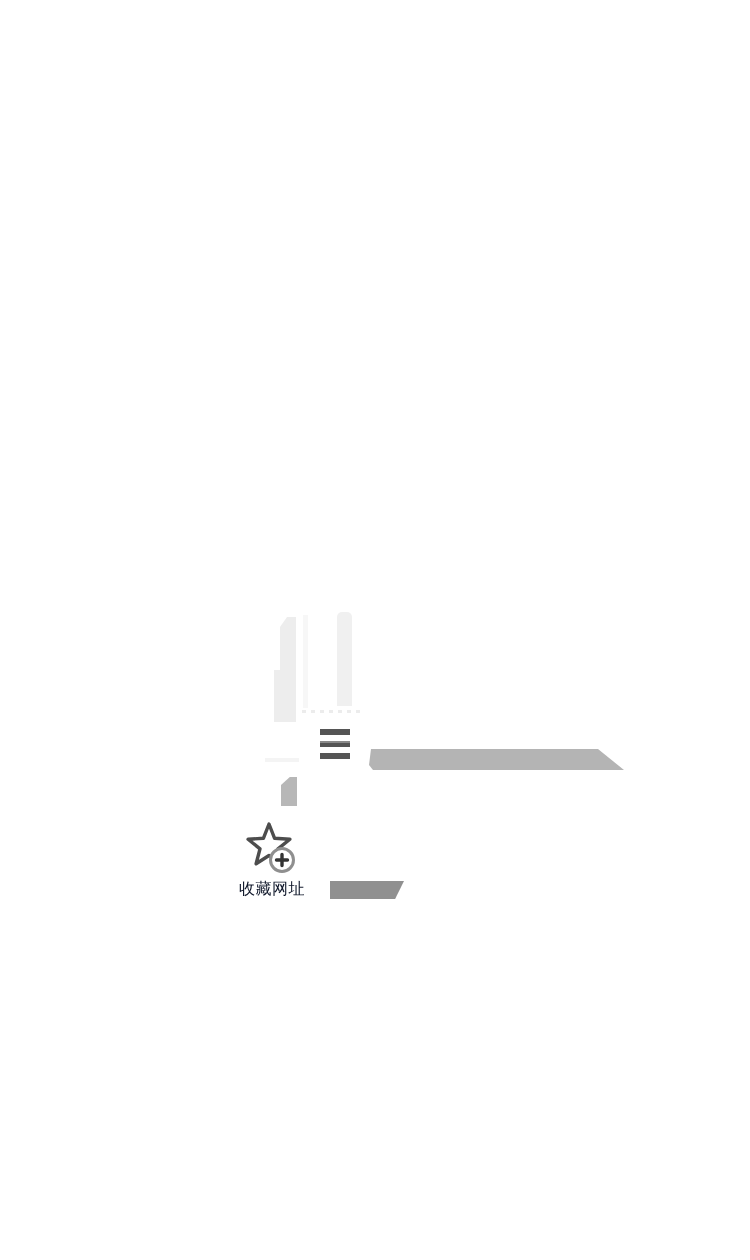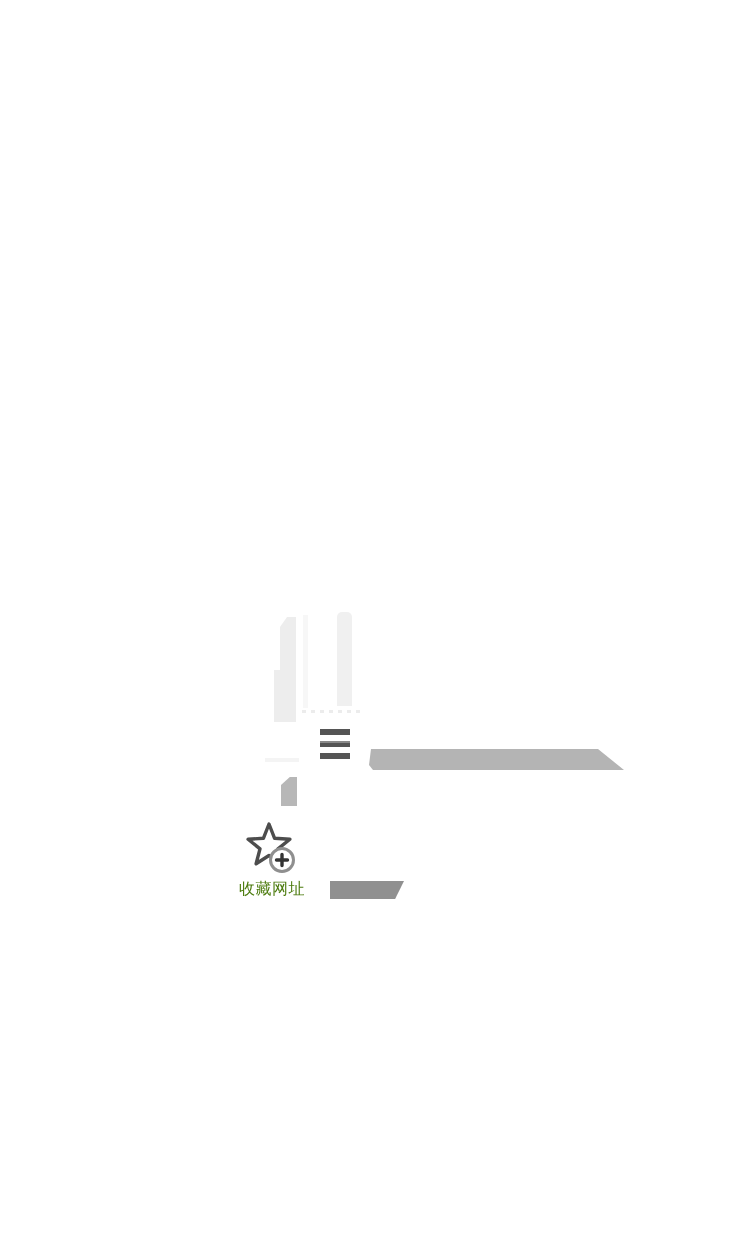--- a/index.html
+++ b/index.html
@@ -68,21 +68,21 @@
     clip-path: polygon(2px 0, 229px 0, 100% 100%, 4px 100%, 0 16px);
   }
 
   
   .bookmark-icon {
     left: 244px; top: 822px; width: 52px; height: 52px;
     cursor: pointer;
   }
   .bookmark-label {
     left: 239px; top: 879px; width: 68px; height: 20px;
-    color: #4d7c0f;
+    color: #0f172a;
     font-size: 16px;
     line-height: 20px;
     letter-spacing: 0.5px;
     white-space: nowrap;
   }
   .small-bar-placeholder {
     left: 330px; top: 881px; width: 74px; height: 18px;
     background: #909090;
     clip-path: polygon(0 0, 100% 0, 88% 100%, 0 100%);
   }

